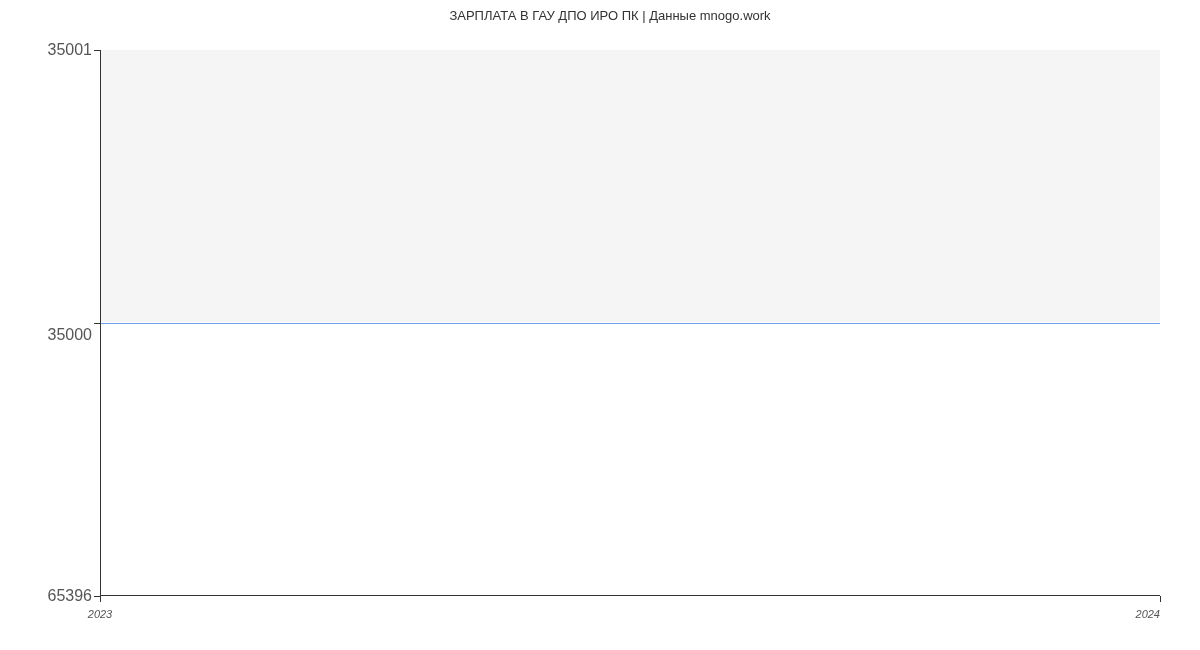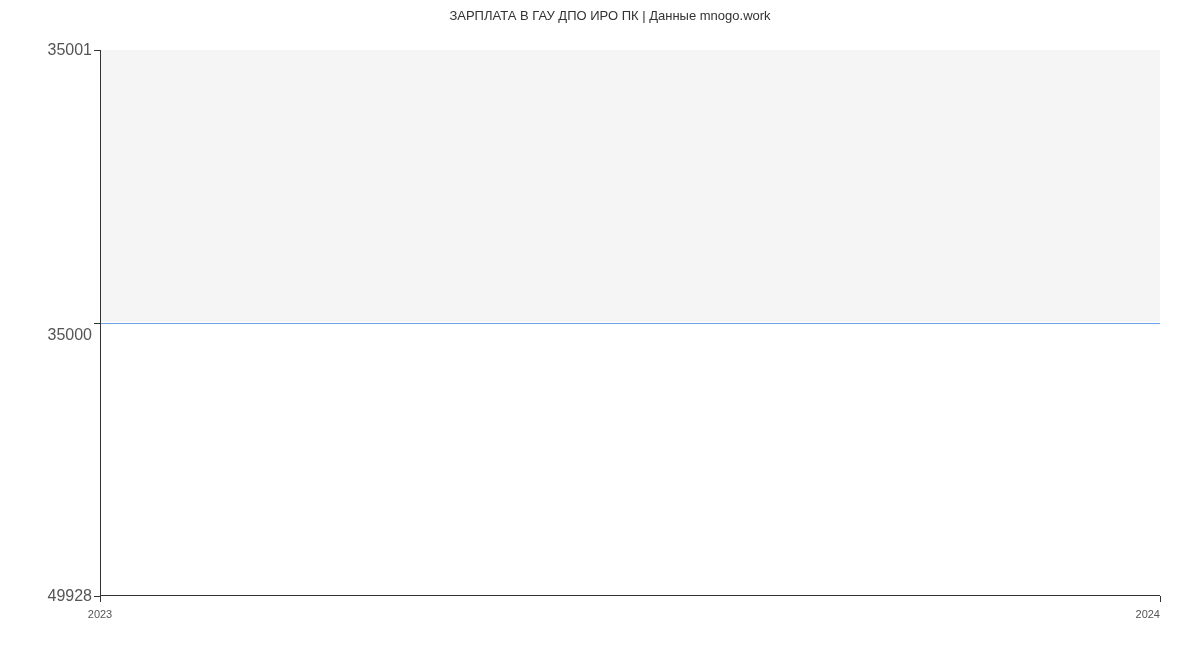--- a/index.html
+++ b/index.html
@@ -80,20 +80,21 @@
       border-left: 1px solid #333;
     }
     .x-tick.left { left: 100px; }
     .x-tick.right { left: 1160px; }
     .x-label {
       position: absolute;
       top: 608px;
       font-size: 11px;
       color: #555;
       transform: translateX(-50%);
+      font-style: italic;
     }
     .x-label.left { left: 100px; }
     .x-label.right { left: 1160px; transform: translateX(-100%); text-align: right; }
   </style>
 </head>
 <body>
 
 <div class="chart-wrapper">
   <div class="title">ЗАРПЛАТА В ГАУ ДПО ИРО ПК | Данные mnogo.work</div>
 
@@ -101,20 +102,20 @@
     <div class="fill-lower"></div>
     <div class="mid-line"></div>
   </div>
 
   <div class="y-tick top"></div>
   <div class="y-tick mid"></div>
   <div class="y-tick bot"></div>
 
   <div class="y-label top">35001</div>
   <div class="y-label mid">35000</div>
-  <div class="y-label bot">49928</div>
+  <div class="y-label bot">65396</div>
 
   <div class="x-tick left"></div>
   <div class="x-tick right"></div>
 
   <div class="x-label left">2023</div>
   <div class="x-label right">2024</div>
 </div>
 
 </body></html>

